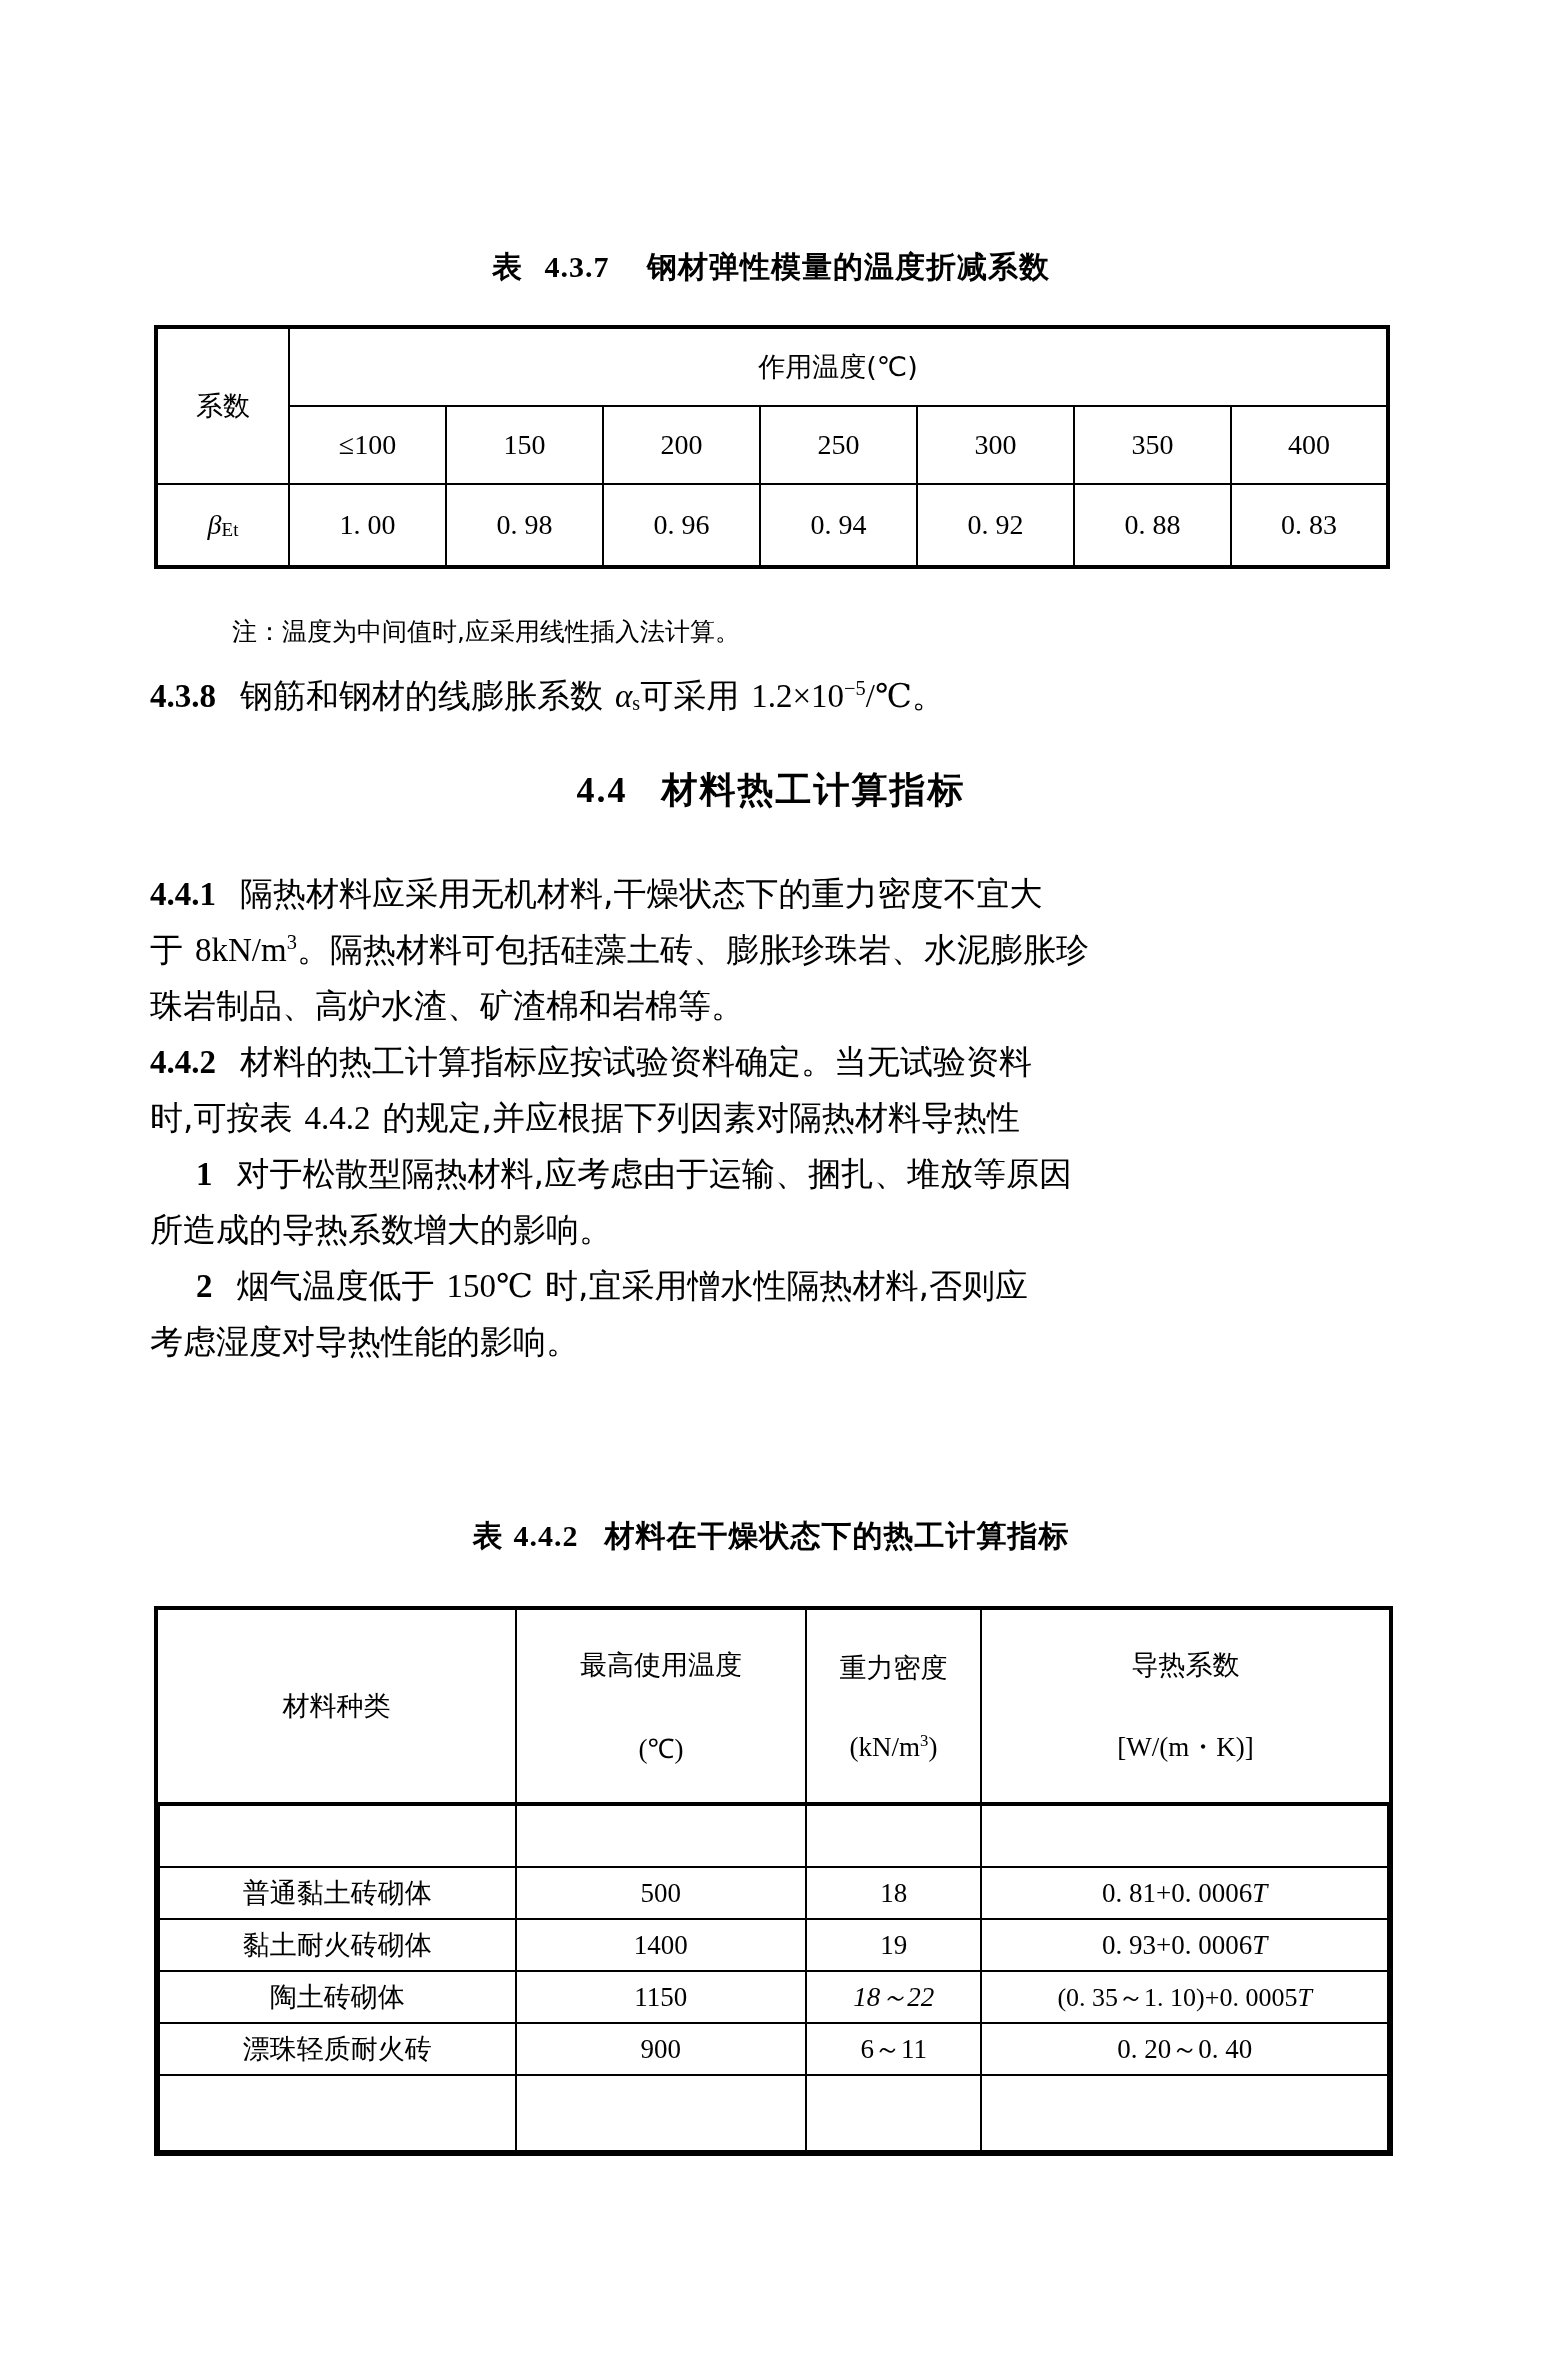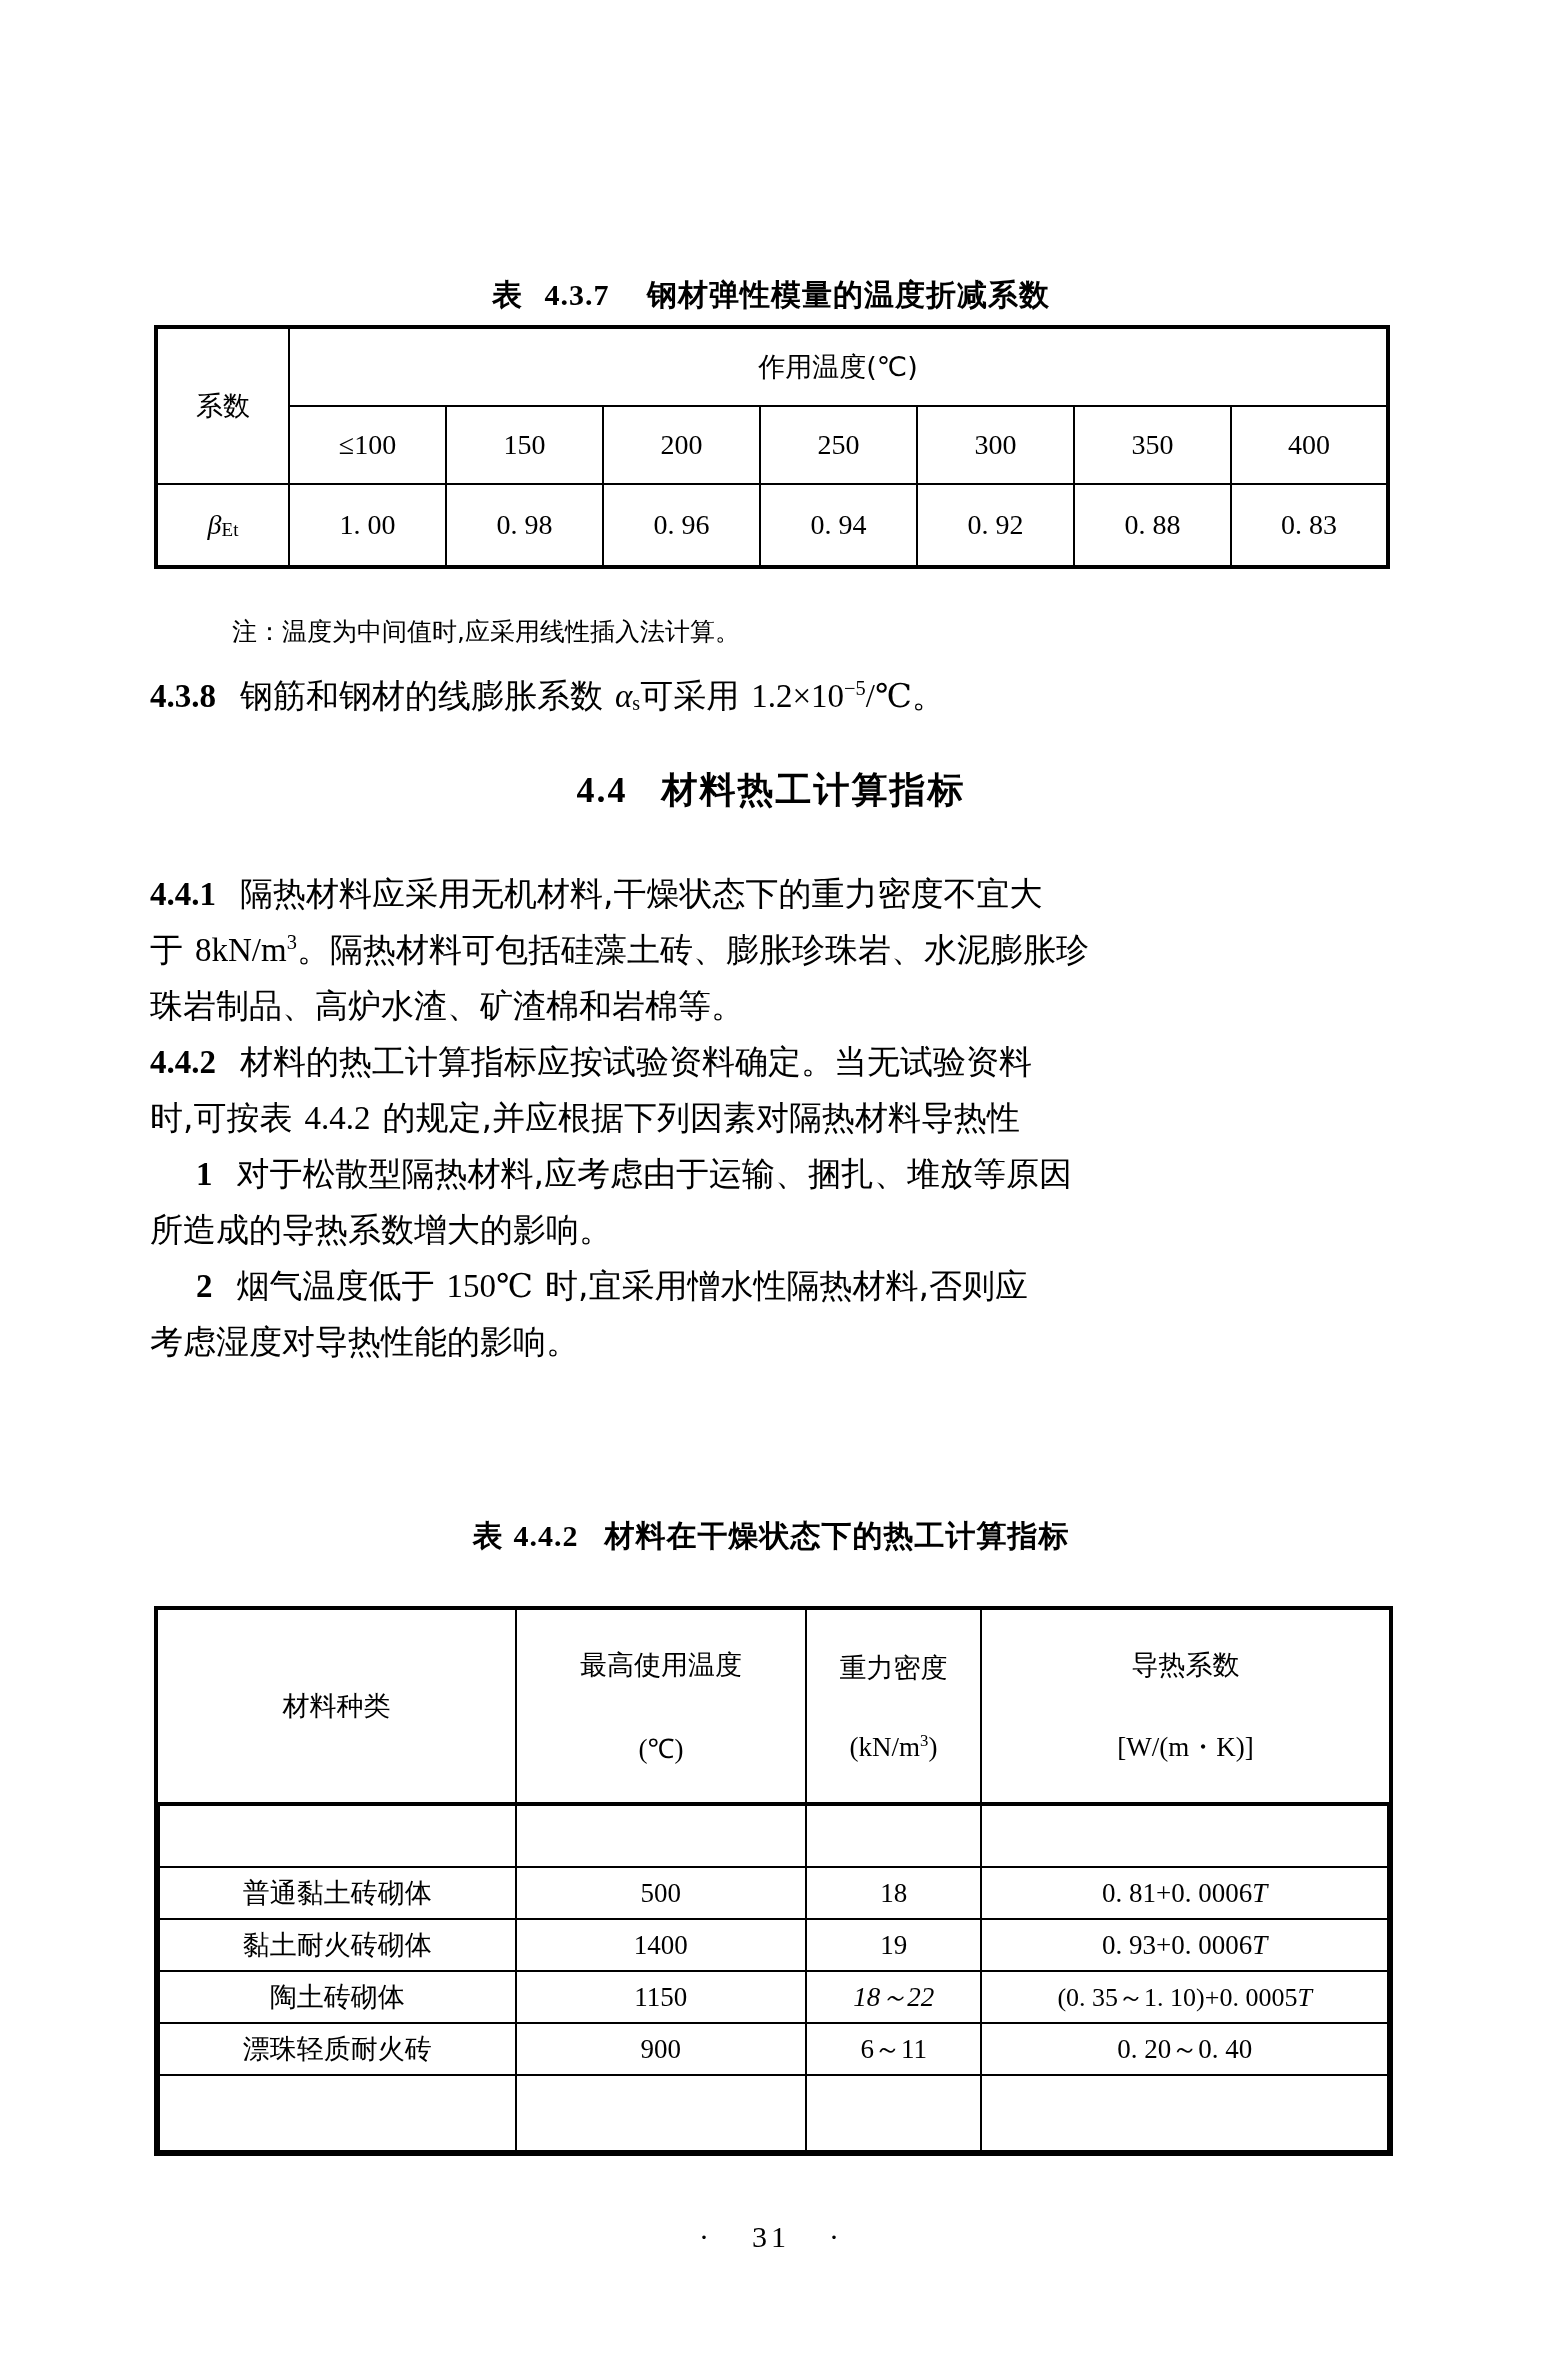--- a/index.html
+++ b/index.html
@@ -90,21 +90,21 @@
   .t1 .outer-top { border-top: 4px solid #000; }
   .t1 .outer-bottom { border-bottom: 4px solid #000; }
   .t1 .outer-left { border-left: 4px solid #000; }
   .t1 .outer-right { border-right: 4px solid #000; }
 
   .t2 { width: 1235px; }
 
   .ital { font-style: italic; }
 
   
-  #title1 { position:absolute; left:0; top:275px; width:1542px; }
+  #title1 { position:absolute; left:0; top:247px; width:1542px; }
   #table1-wrap { position:absolute; left:154px; top:325px; }
   #note1 { position:absolute; left:232px; top:615px; }
   #para438 { position:absolute; left:150px; top:668px; width:1250px; }
   #head44 { position:absolute; left:0; top:766px; width:1542px; }
   #body44 { position:absolute; left:150px; top:866px; width:1256px; }
   #title2 { position:absolute; left:0; top:1516px; width:1542px; }
   #table2-wrap { position:absolute; left:154px; top:1606px; }
   #folio { position:absolute; left:0; top:2220px; width:1542px; text-align:center;
            font-family:"Liberation Serif", serif; font-size:30px; letter-spacing:4px; }
 </style>
@@ -275,21 +275,14 @@
               <td></td>
             </tr>
           </tbody>
               </table>
         </td>
       </tr>
     </tbody>
       </table>
   </div>
 
-  <div id="folio">
-    <span>·</span>
-    <span style="display:inline-block;width:16px"></span>
-    <span>31</span>
-    <span style="display:inline-block;width:16px"></span>
-    <span>·</span>
-  </div>
 
 </div>
 
 </body></html>

